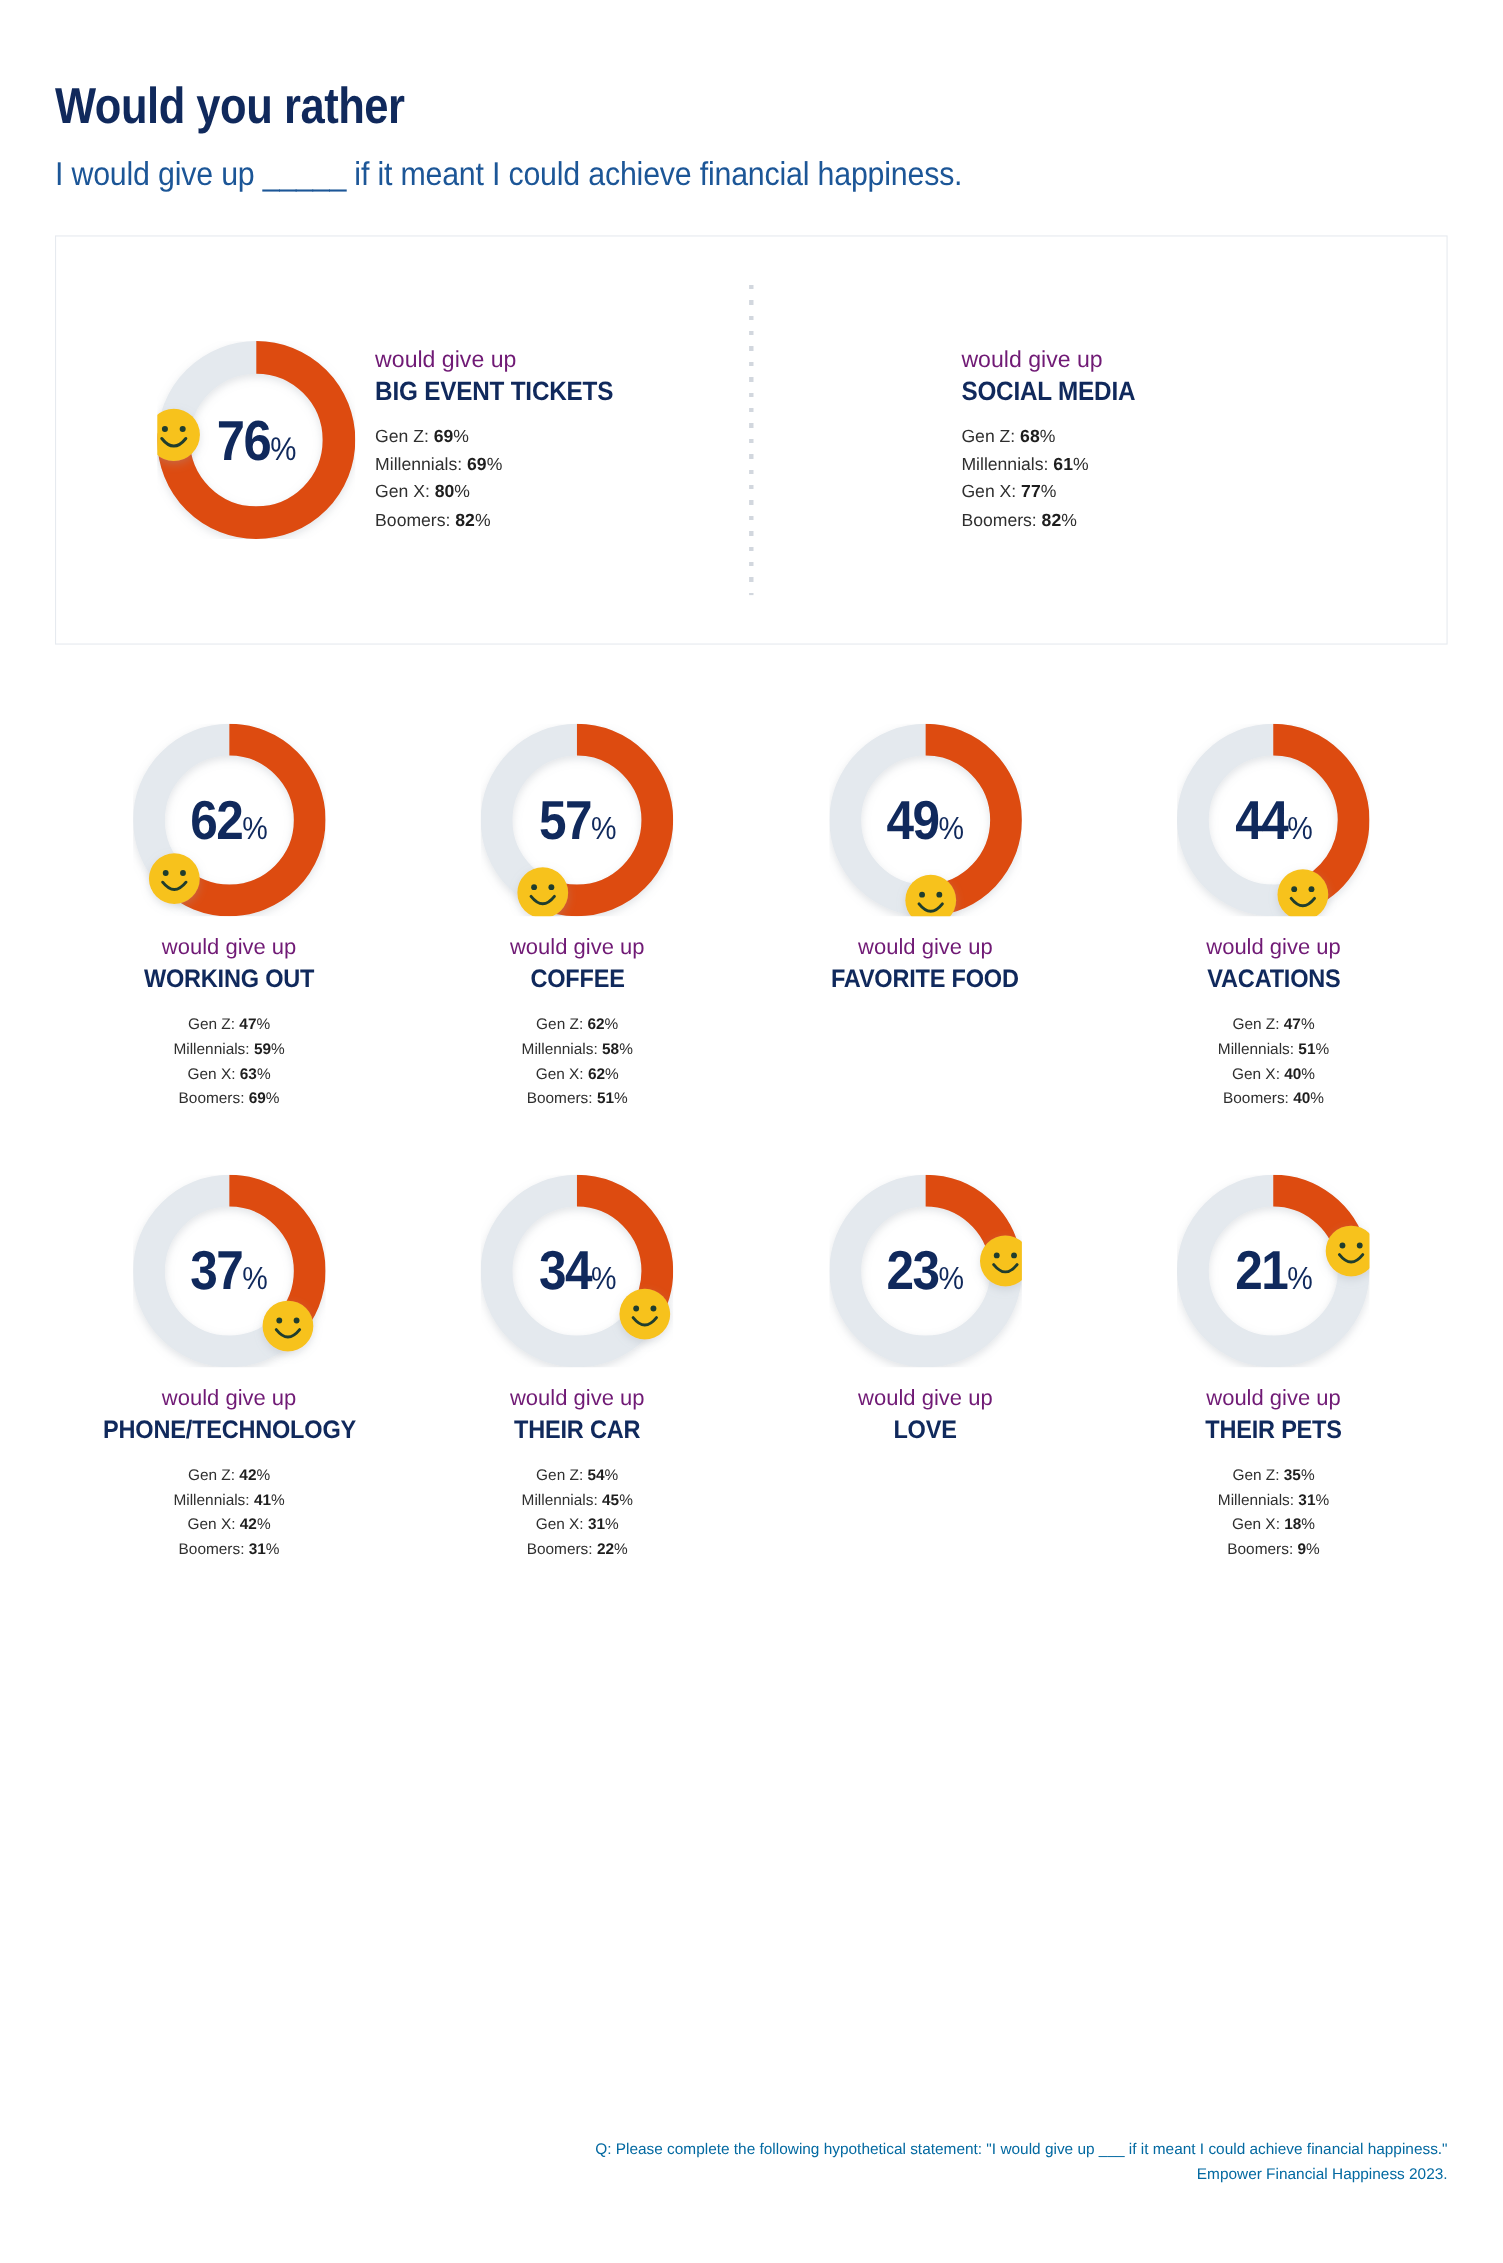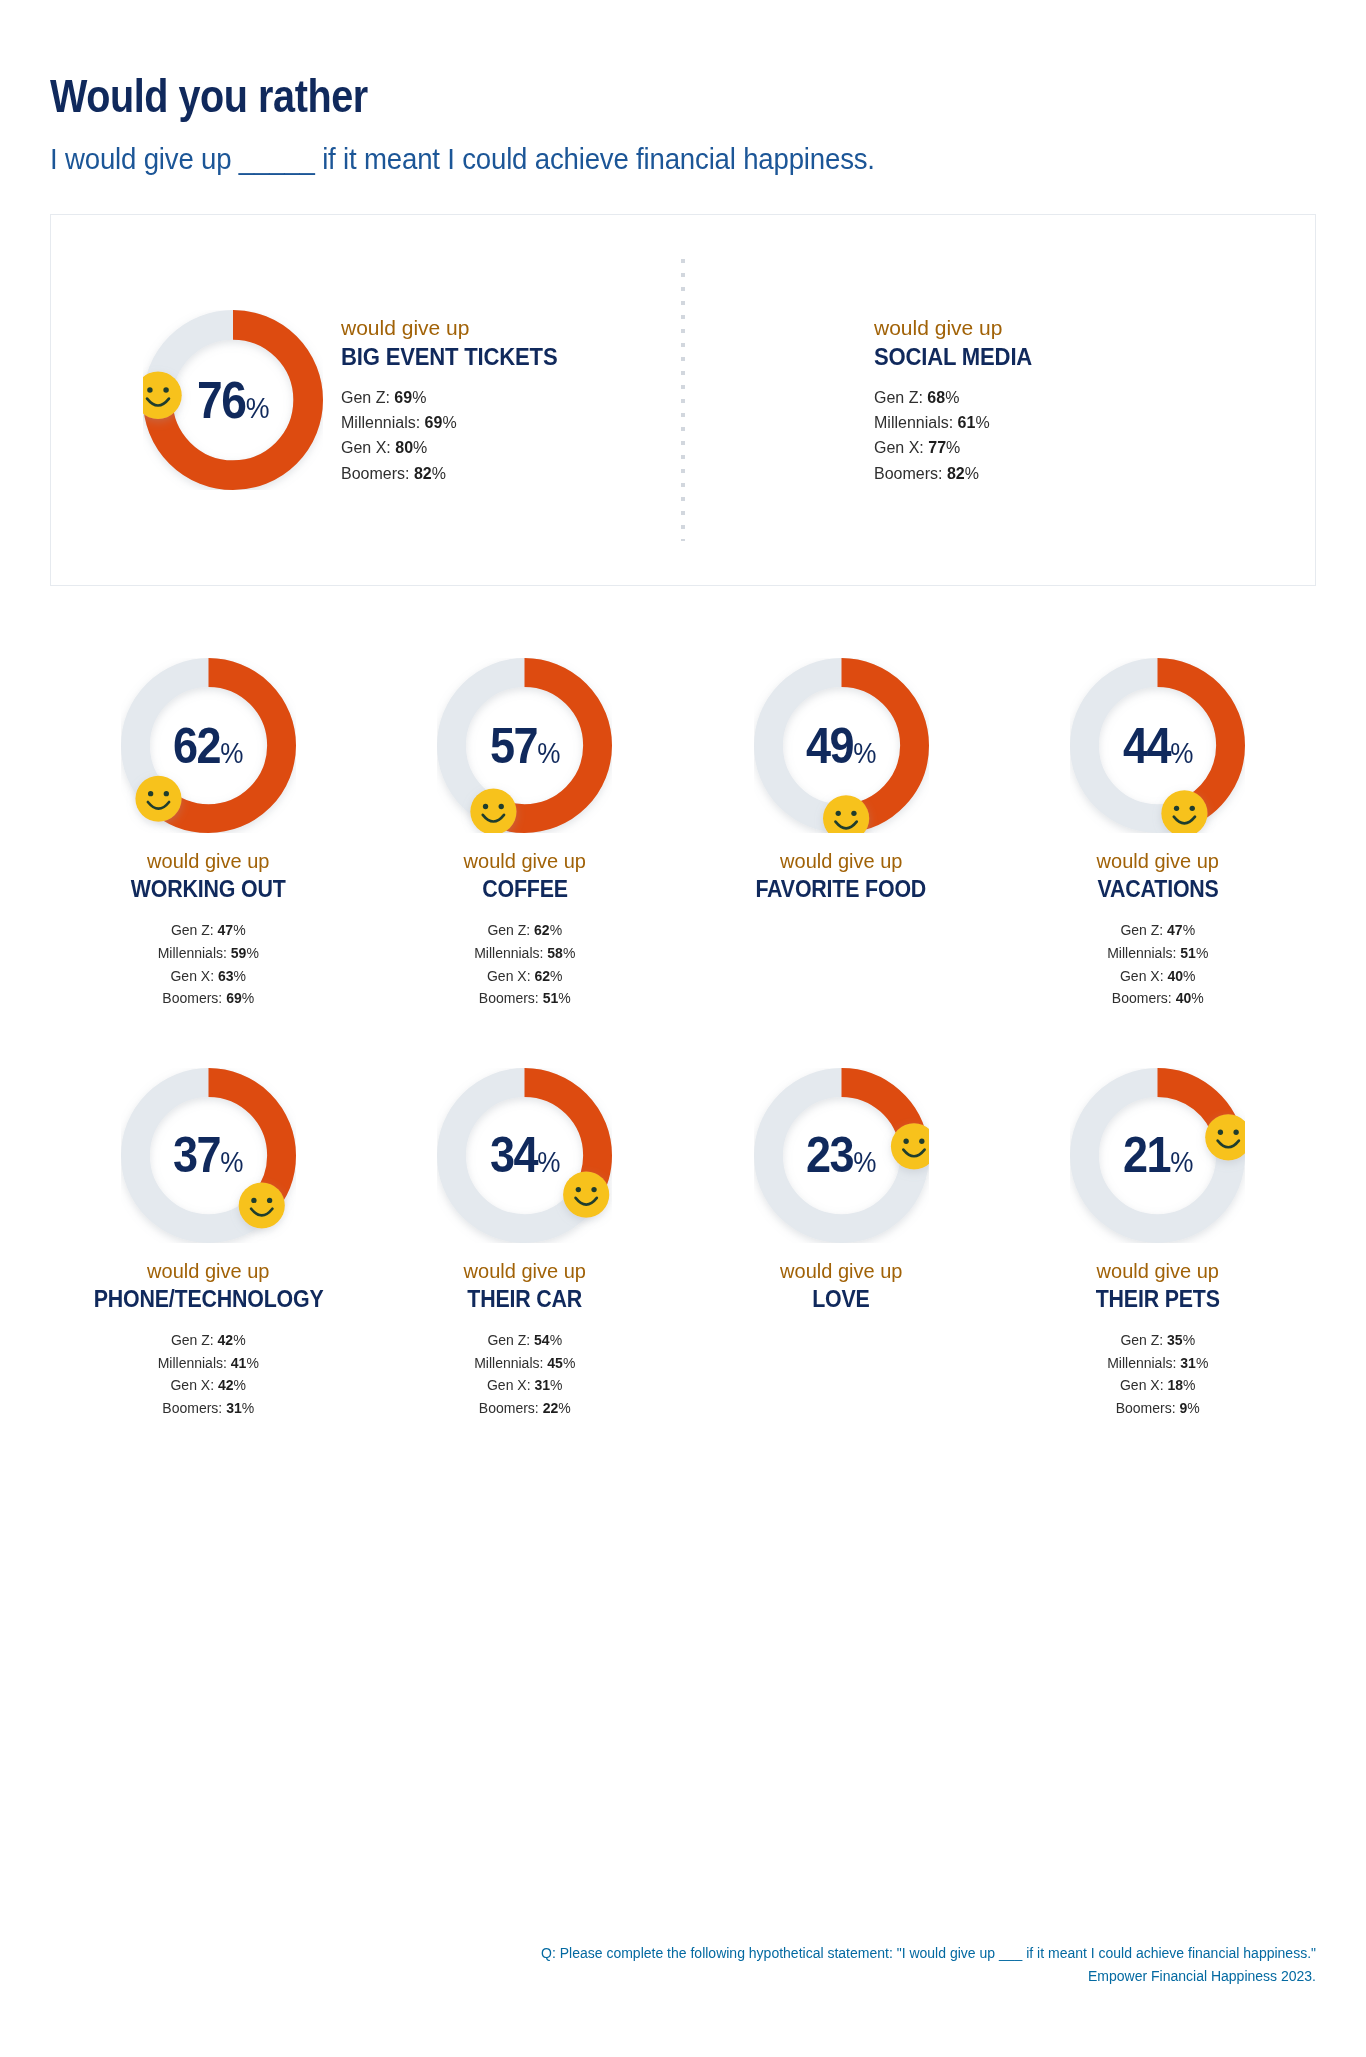--- a/index.html
+++ b/index.html
@@ -39,21 +39,21 @@
     display:flex; align-items:center; justify-content:center;
     gap:18px;
   }
   .dot-divider {
     position:absolute; left:50%; top:44px; bottom:44px;
     width:4px; transform:translateX(-50%);
     background-image:
       repeating-linear-gradient(to bottom,#d2d7de 0 4px, transparent 4px 14px);
   }
   .top-text { width:250px; }
-  .wgu { font-size:21px; color:#a16207; line-height:1.25; }
+  .wgu { font-size:21px; color:#701a75; line-height:1.25; }
   .cat {
     font-size:24px; font-weight:bold; color:#10295c;
     letter-spacing:-0.2px; margin-top:2px; margin-bottom:14px;
     transform:scaleX(0.92); transform-origin:left center;
   }
   .stat { font-size:16px; color:#2f2f2f; line-height:1.58; }
   .stat b { font-weight:bold; color:#1e1e1e; }
 
   
   .donut-wrap { position:relative; }

